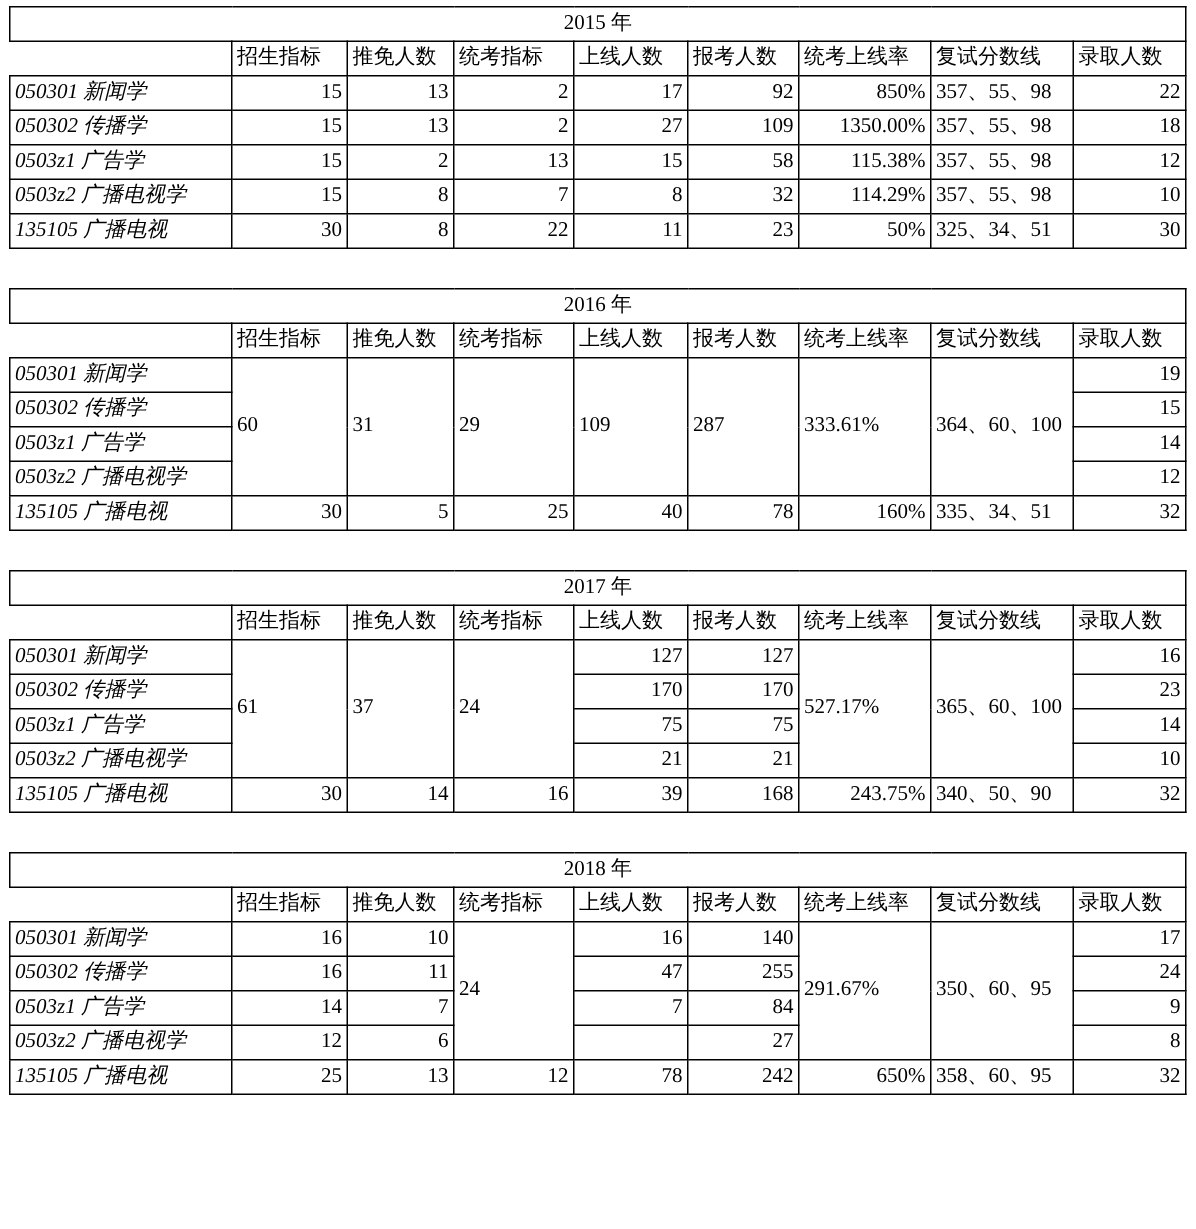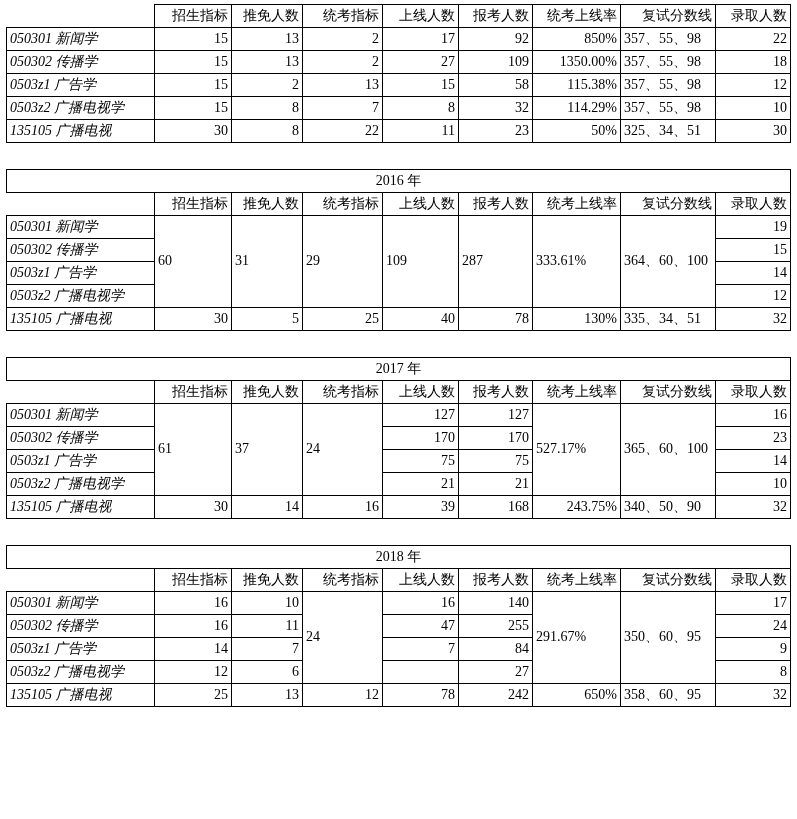--- a/index.html
+++ b/index.html
@@ -41,21 +41,21 @@
   .year-title {
     text-align: center;
     font-weight: bold;
     font-size: 15px;
     padding: 3px 0;
   }
   .no-border {
     border: none !important;
   }
   .hdr {
-    text-align: right;
+    text-align: left;
     font-family: Liberation Mono, monospace;
   }
   .rowlabel {
     text-align: left;
     padding-left: 4px;
     font-style: italic;
   }
   .num {
     text-align: right;
     padding-right: 3px;
@@ -89,20 +89,23 @@
         <col class="c1">
         <col class="c2">
         <col class="c3">
         <col class="c4">
         <col class="c5">
         <col class="c6">
         <col class="c7">
         <col class="c8">
       </colgroup>
     <tbody>
+        <tr>
+      <td class="year-title" colspan="9">2015 年</td>
+    </tr>
     <tr>
       <td class="no-border"></td>
       <td class="hdr">招生指标</td>
       <td class="hdr">推免人数</td>
       <td class="hdr">统考指标</td>
       <td class="hdr">上线人数</td>
       <td class="hdr">报考人数</td>
       <td class="hdr">统考上线率</td>
       <td class="hdr">复试分数线</td>
       <td class="hdr">录取人数</td>
@@ -215,21 +218,21 @@
       <td class="rowlabel">0503z2 广播电视学</td>
       <td class="num">12</td>
     </tr>
     <tr>
       <td class="rowlabel">135105 广播电视</td>
       <td class="num">30</td>
       <td class="num">5</td>
       <td class="num">25</td>
       <td class="num">40</td>
       <td class="num">78</td>
-      <td class="num">130%</td>
+      <td class="num">160%</td>
       <td class="left">335、34、51</td>
       <td class="num">32</td>
     </tr>
   </tbody>
     </table>
 
   <table class="grid">
     <colgroup>
         <col class="c0">
         <col class="c1">

